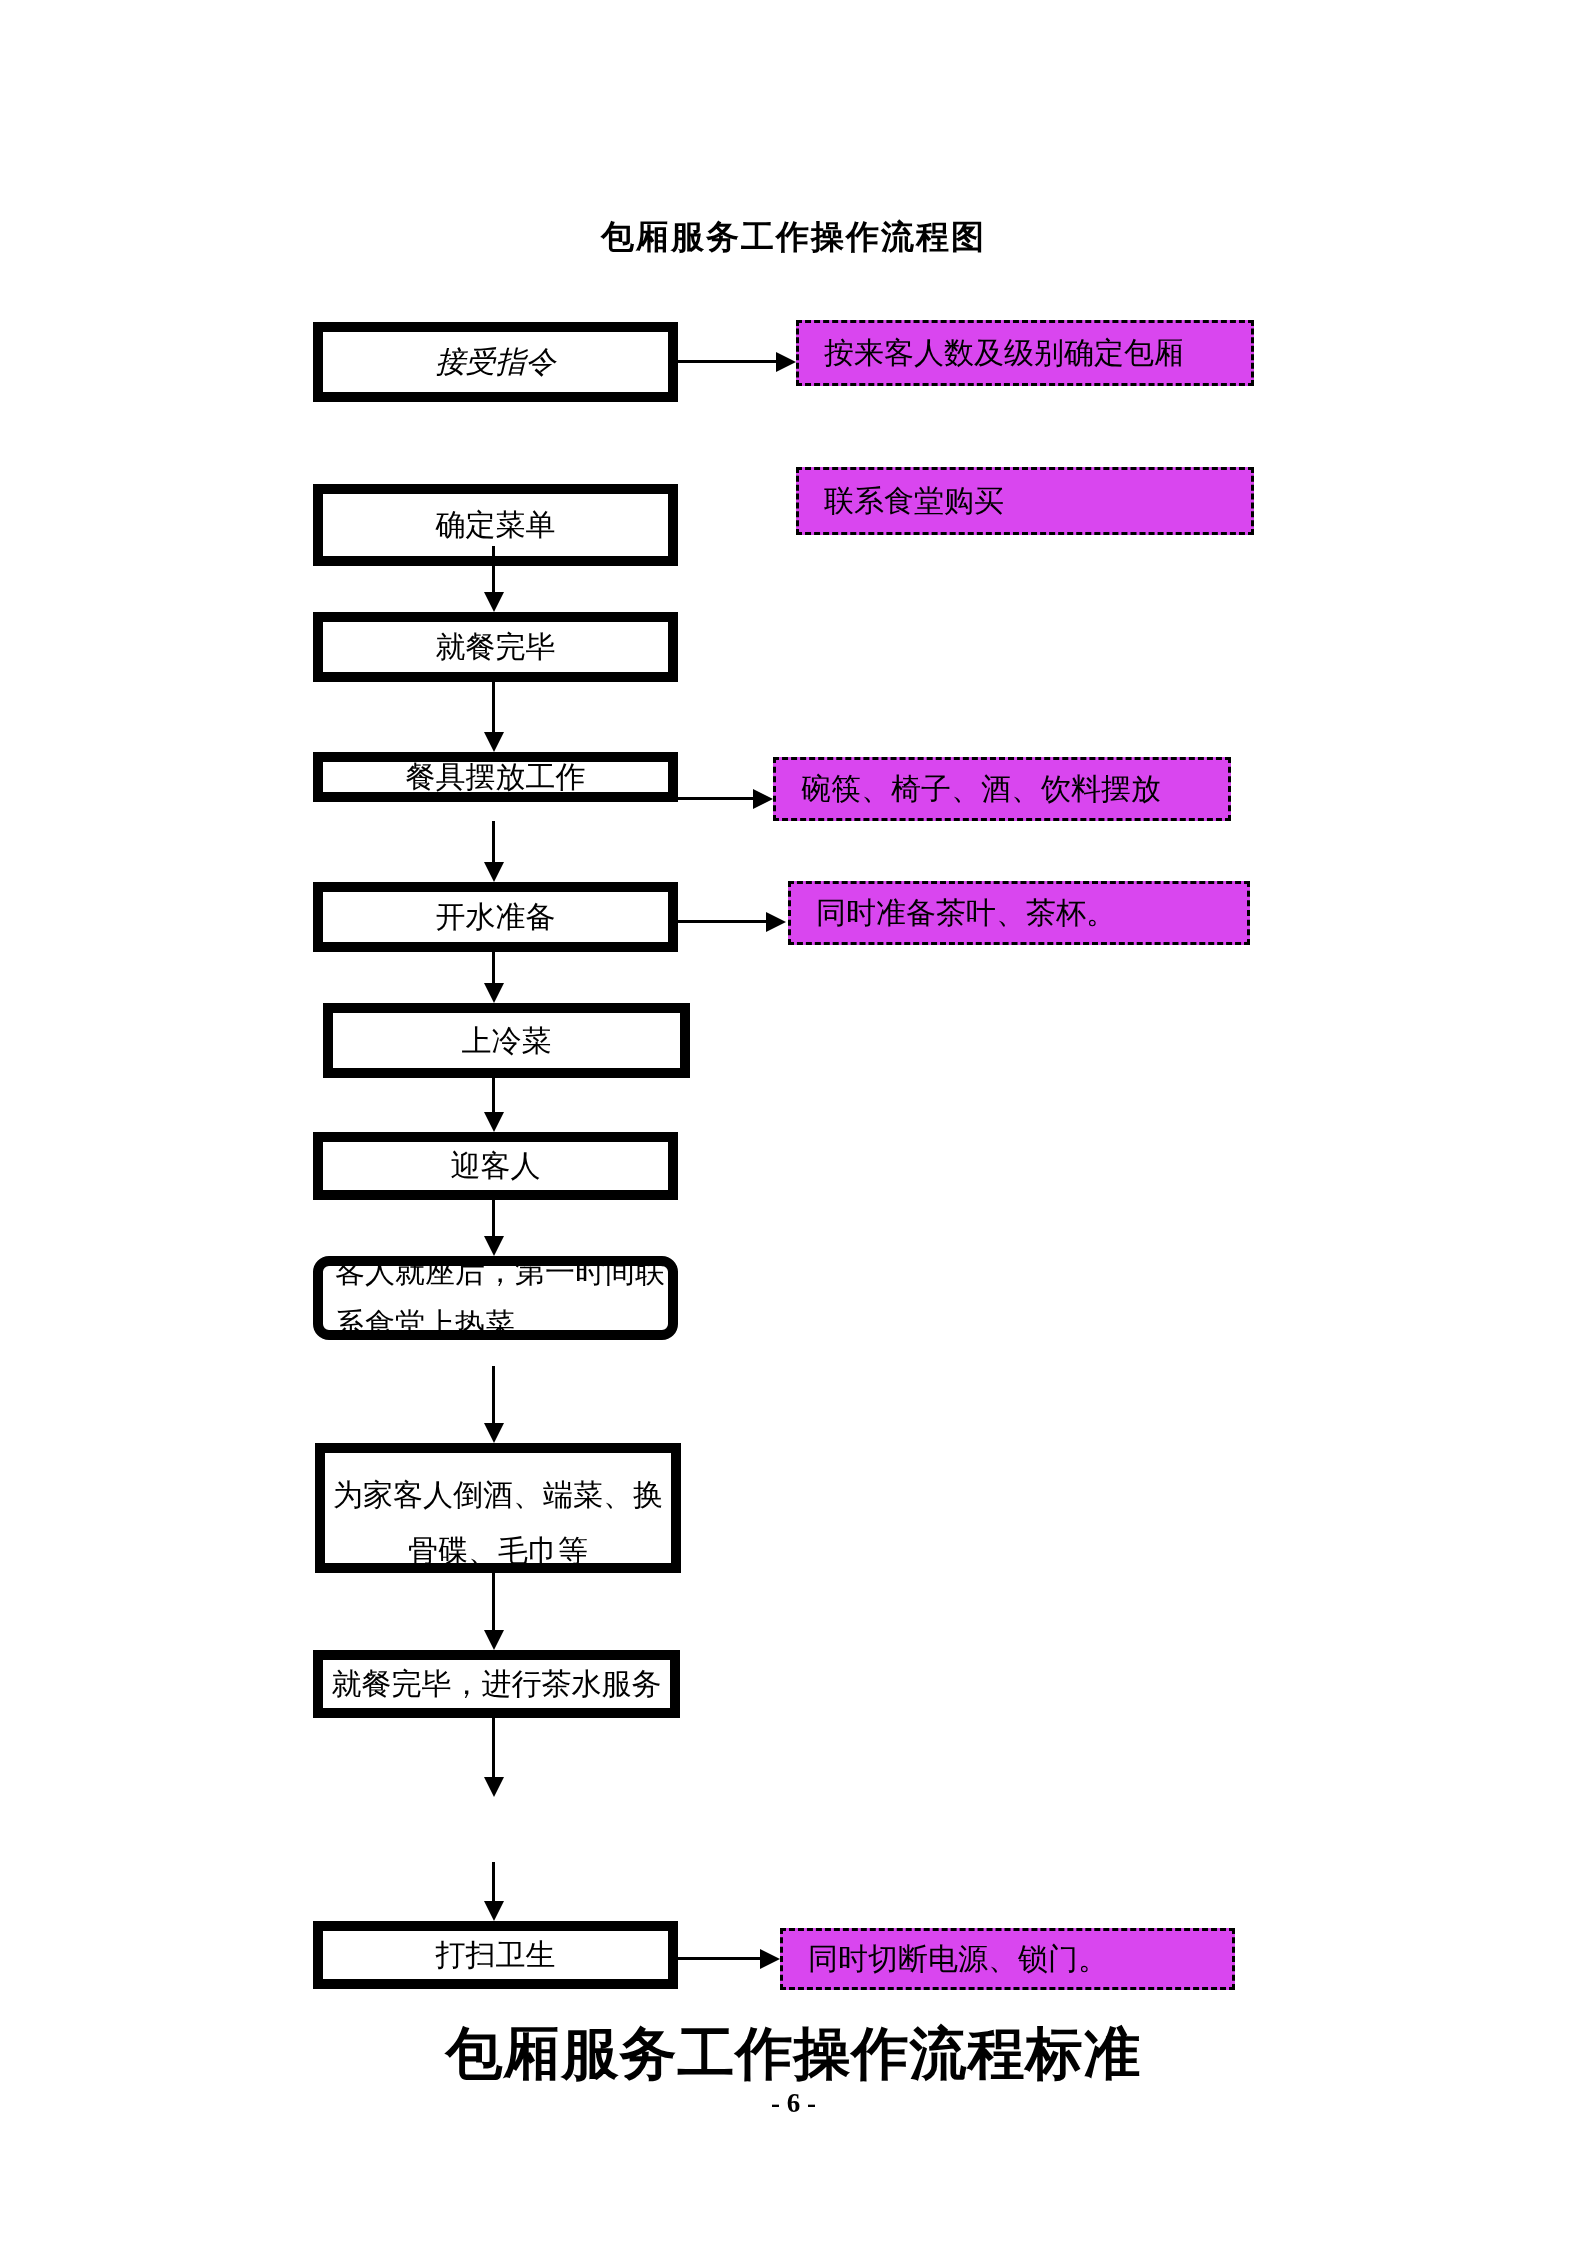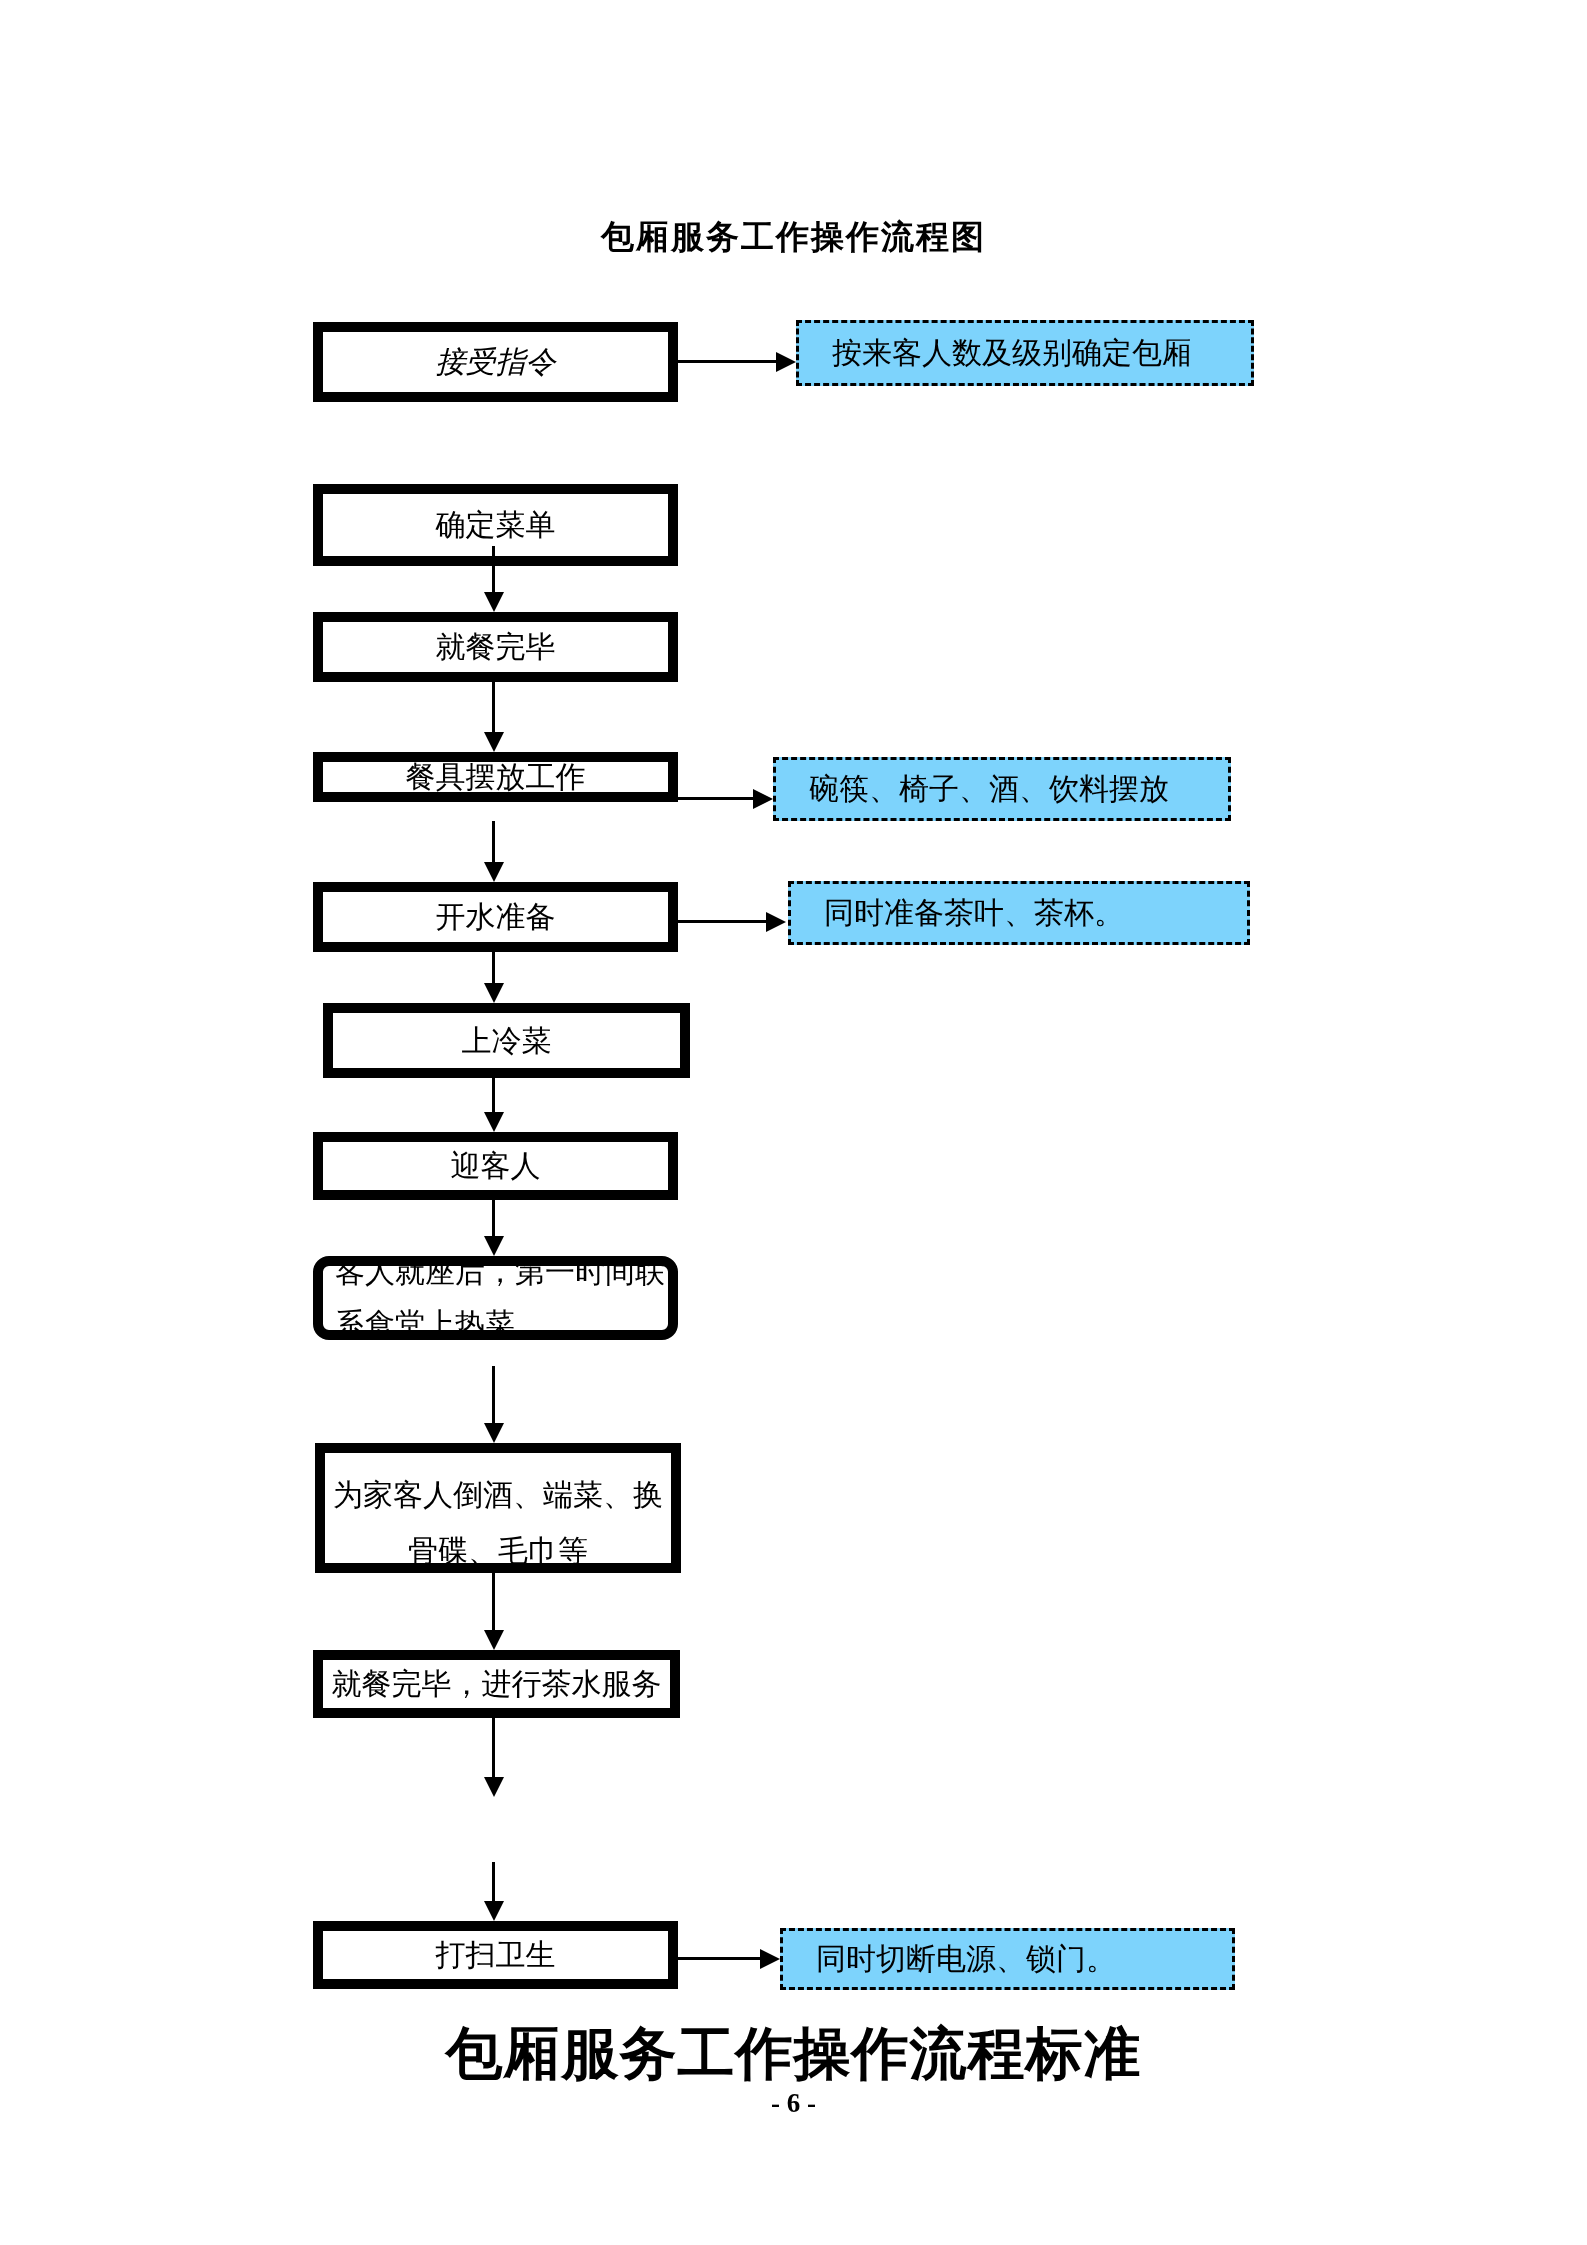--- a/index.html
+++ b/index.html
@@ -40,22 +40,22 @@
     padding:0 2px 0 12px; line-height:52px;
   }
   .box.align-top {
     align-items:flex-start; padding:14px 6px 0 6px; line-height:56px;
   }
   .note {
     position:absolute;
     border:3px dashed #000;
     box-sizing:border-box;
     display:flex; align-items:center;
-    padding-left:33px;
-    font-size:30px; background:#7dd3fc;
+    padding-left:25px;
+    font-size:30px; background:#d946ef;
   }
   .varrow { position:absolute; width:3px; background:#000; }
   .varrow::after {
     content:""; position:absolute; left:50%; bottom:-20px;
     transform:translateX(-50%);
     width:0; height:0;
     border-left:10px solid transparent;
     border-right:10px solid transparent;
     border-top:20px solid #000;
   }
@@ -117,20 +117,21 @@
   <div class="box b4">餐具摆放工作</div>
   <div class="box b5">开水准备</div>
   <div class="box b6">上冷菜</div>
   <div class="box b7">迎客人</div>
   <div class="box b8 align-left">客人就座后，第一时间联系食堂上热菜。</div>
   <div class="box b9 align-top">为家客人倒酒、端菜、换骨碟、毛巾等</div>
   <div class="box b10">就餐完毕，进行茶水服务</div>
   <div class="box b12">打扫卫生</div>
 
   <div class="note d1">按来客人数及级别确定包厢</div>
+  <div class="note d2">联系食堂购买</div>
   <div class="note d3">碗筷、椅子、酒、饮料摆放</div>
   <div class="note d4">同时准备茶叶、茶杯。</div>
   <div class="note d5">同时切断电源、锁门。</div>
 
   <div class="varrow v1"></div>
   <div class="varrow v2"></div>
   <div class="varrow v3"></div>
   <div class="varrow v4"></div>
   <div class="varrow v5"></div>
   <div class="varrow v6"></div>

